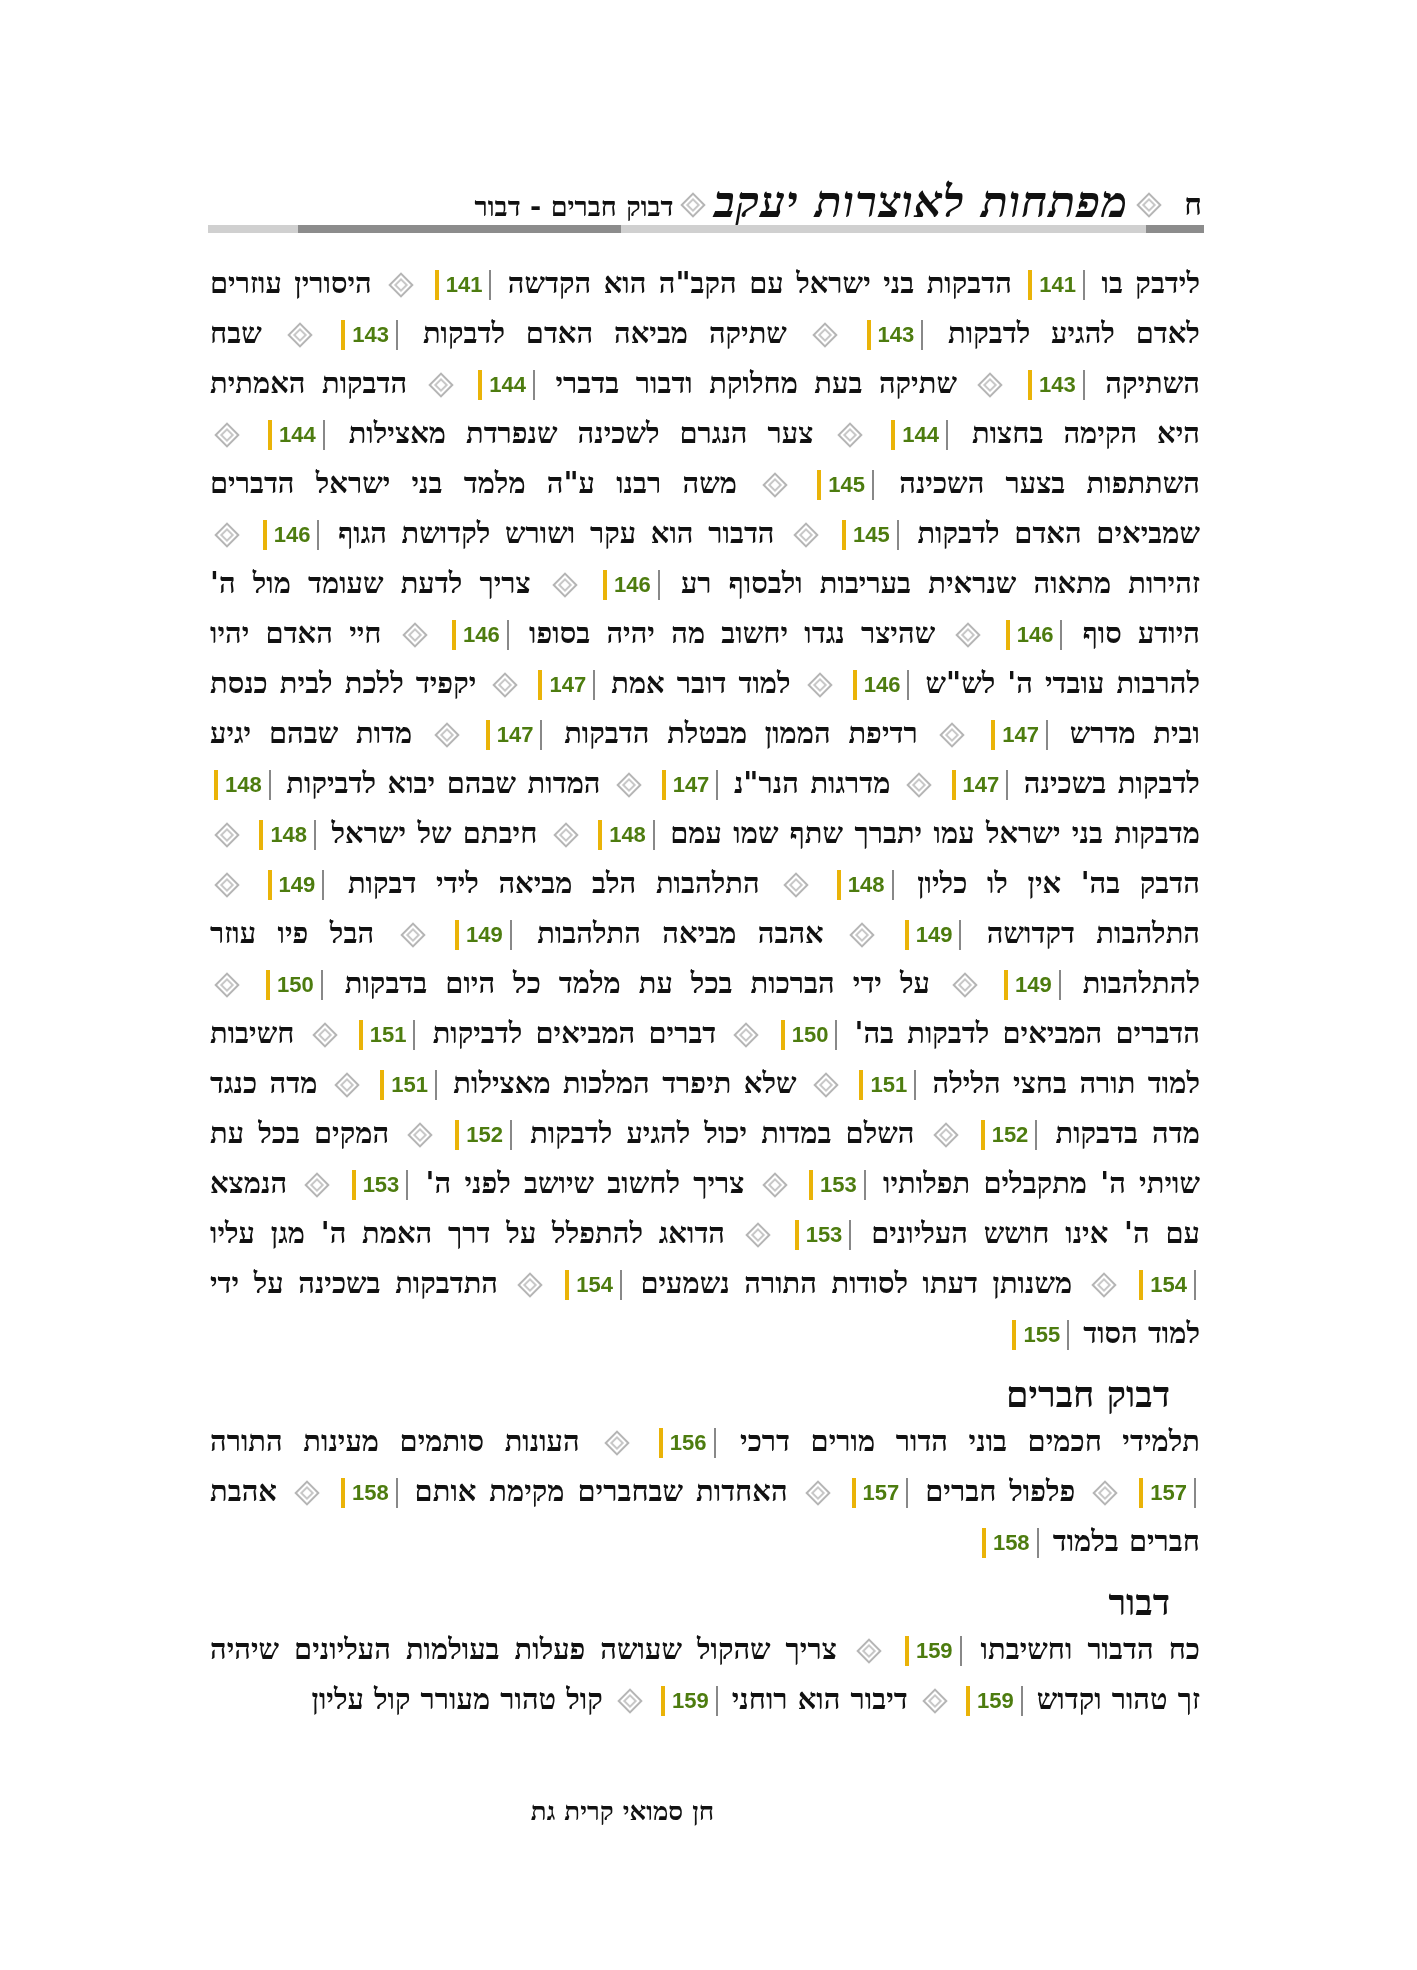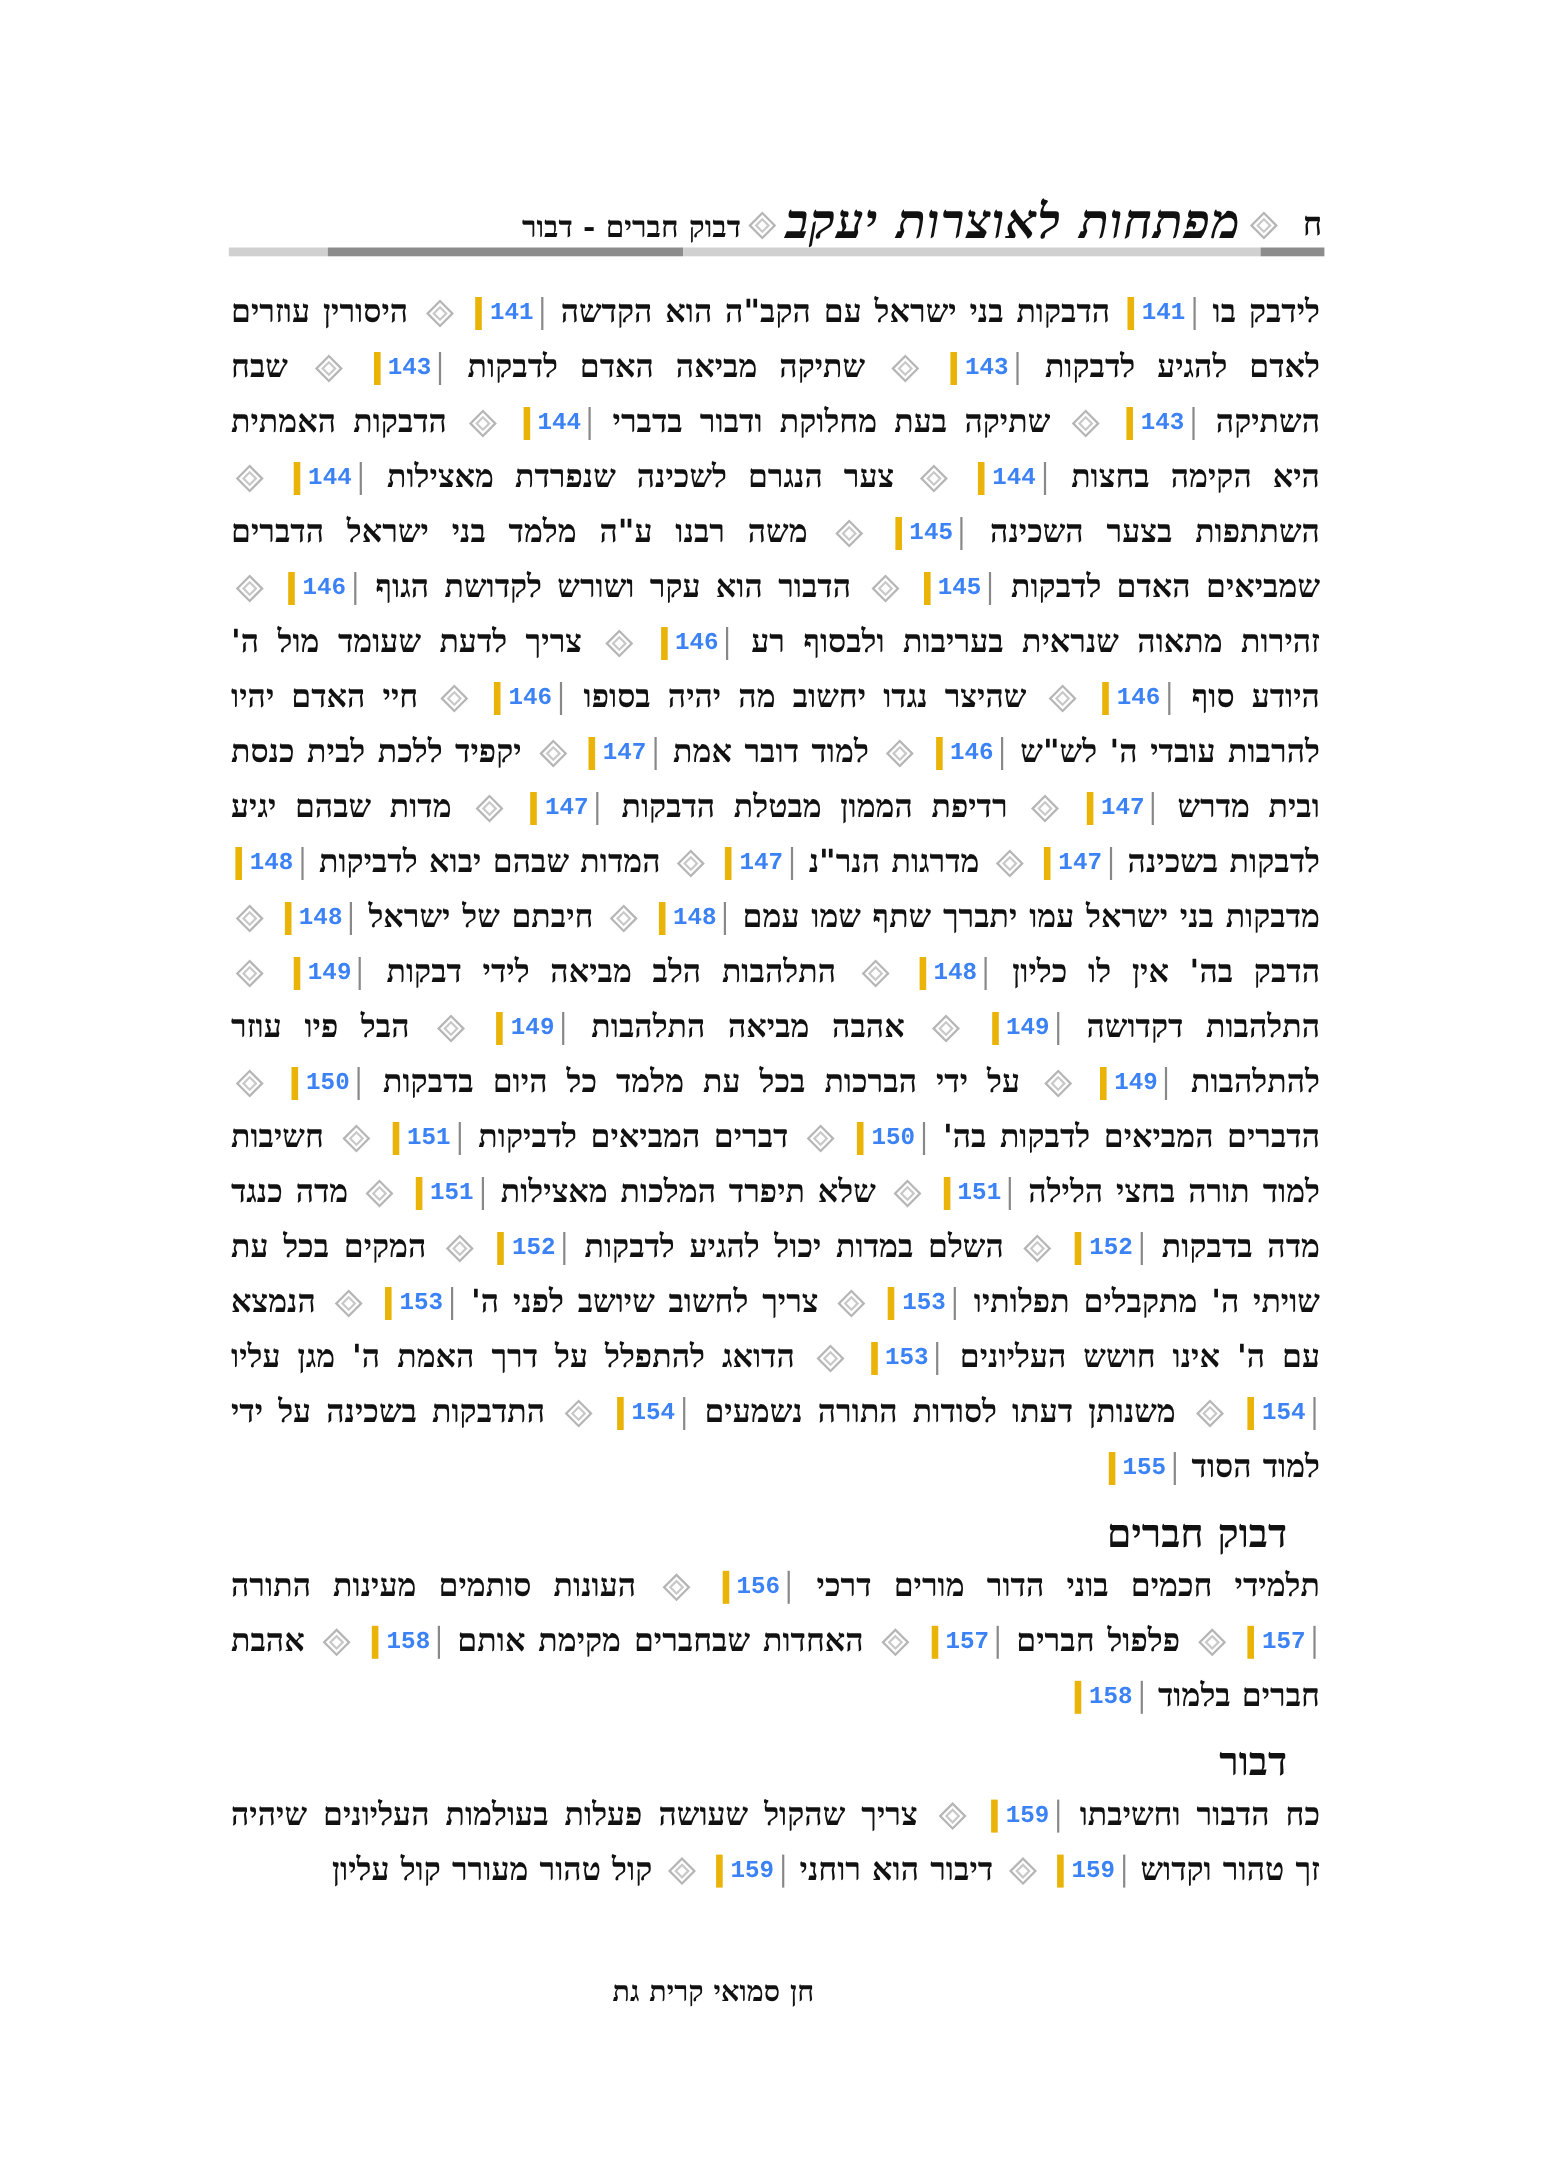--- a/index.html
+++ b/index.html
@@ -13,25 +13,25 @@
   .diamond { display: inline-block; width: 14px; height: 14px; transform: rotate(45deg);
              border: 2px solid #b5b5b5; box-shadow: inset 0 0 0 2px #fff, inset 0 0 0 4px #c8c8c8;
              vertical-align: middle; margin: 0 8px; background: #fff; }
   .hdr-diamond { margin-bottom: 10px; align-self: flex-end; }
   .bar { position: absolute; top: 225px; left: 208px; width: 996px; height: 8px; display: flex; direction: ltr; }
   .bar span { display: block; height: 100%; }
   .content { position: absolute; left: 210px; width: 990px; top: 258px; direction: rtl; }
   .line { height: 50px; line-height: 50px; font-size: 29px; font-weight: bold; white-space: nowrap;
           text-align: justify; text-align-last: justify; }
   .line.last { text-align-last: right; }
-  .pg { font-family: Liberation Mono, monospace; font-weight: bold; color: #3b82f6;
-        font-size: 22px; border-left: 6px solid #eab308; border-right: 2px solid #888; padding: 0 7px; margin: 0 4px;
+  .pg { font-family: Liberation Sans, sans-serif; font-weight: bold; color: #4d7c0f;
+        font-size: 22px; border-left: 4px solid #eab308; border-right: 2px solid #888; padding: 0 7px; margin: 0 4px;
         display: inline-block; line-height: 30px; vertical-align: middle; }
   .sec-head { font-size: 36px; font-weight: bold; height: 44px; line-height: 44px; padding-right: 30px; }
-  .footer { position: absolute; top: 1796px; left: 0; width: 1245px; text-align: center; font-size: 26px; font-weight: bold; direction: rtl; margin-left: 26px; }
+  .footer { position: absolute; top: 1796px; left: 0; width: 1245px; text-align: center; font-size: 26px; font-weight: bold; direction: rtl; }
 </style>
 </head>
 <body>
 
 <div class="header">
   <span class="hdr-page">ח</span>
   <span class="diamond hdr-diamond"></span>
   <span class="hdr-title">מפתחות לאוצרות יעקב</span>
   <span class="diamond hdr-diamond"></span>
   <span class="hdr-sub">דבוק חברים - דבור</span>

